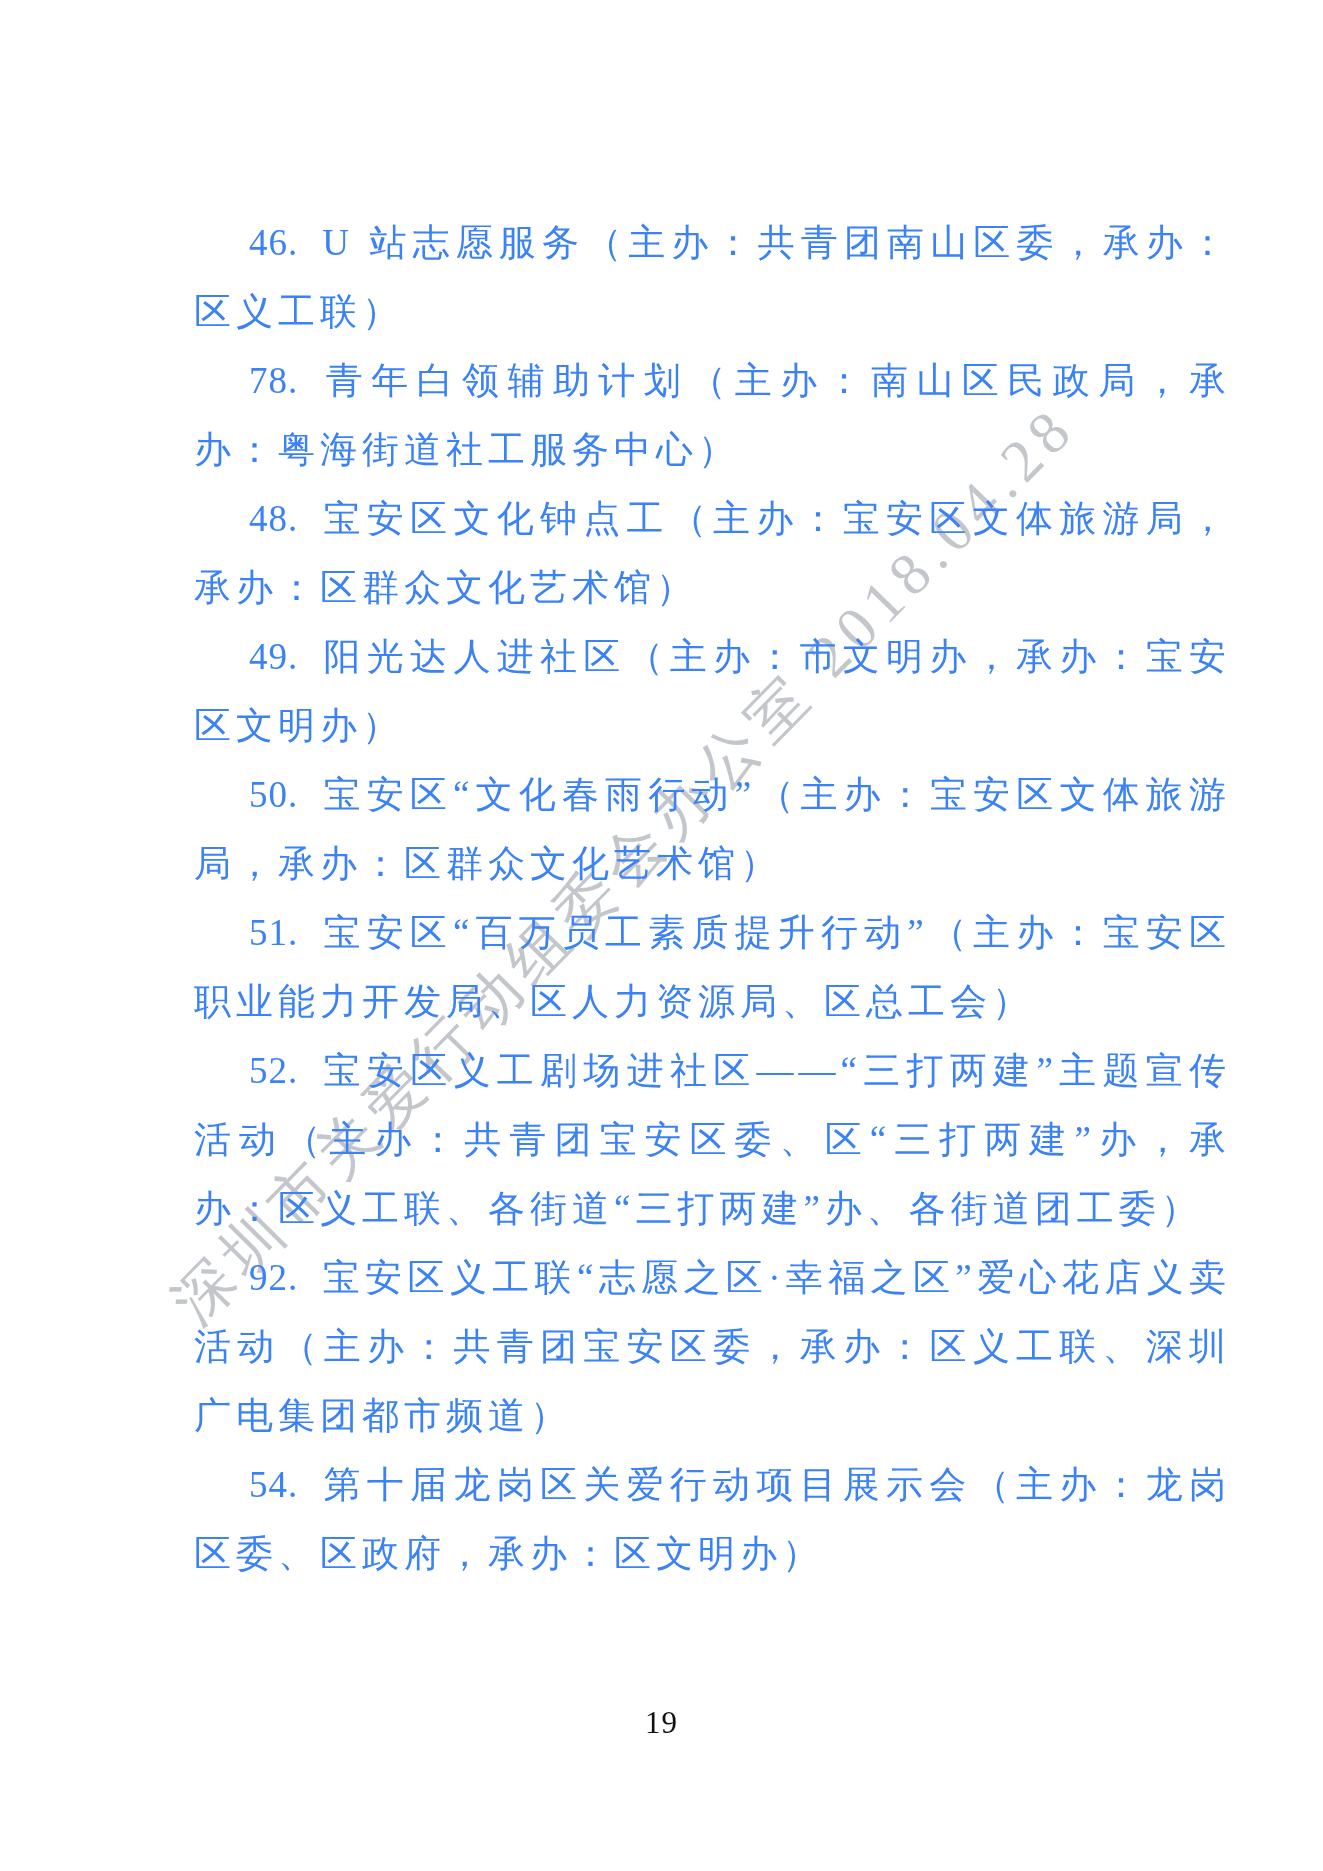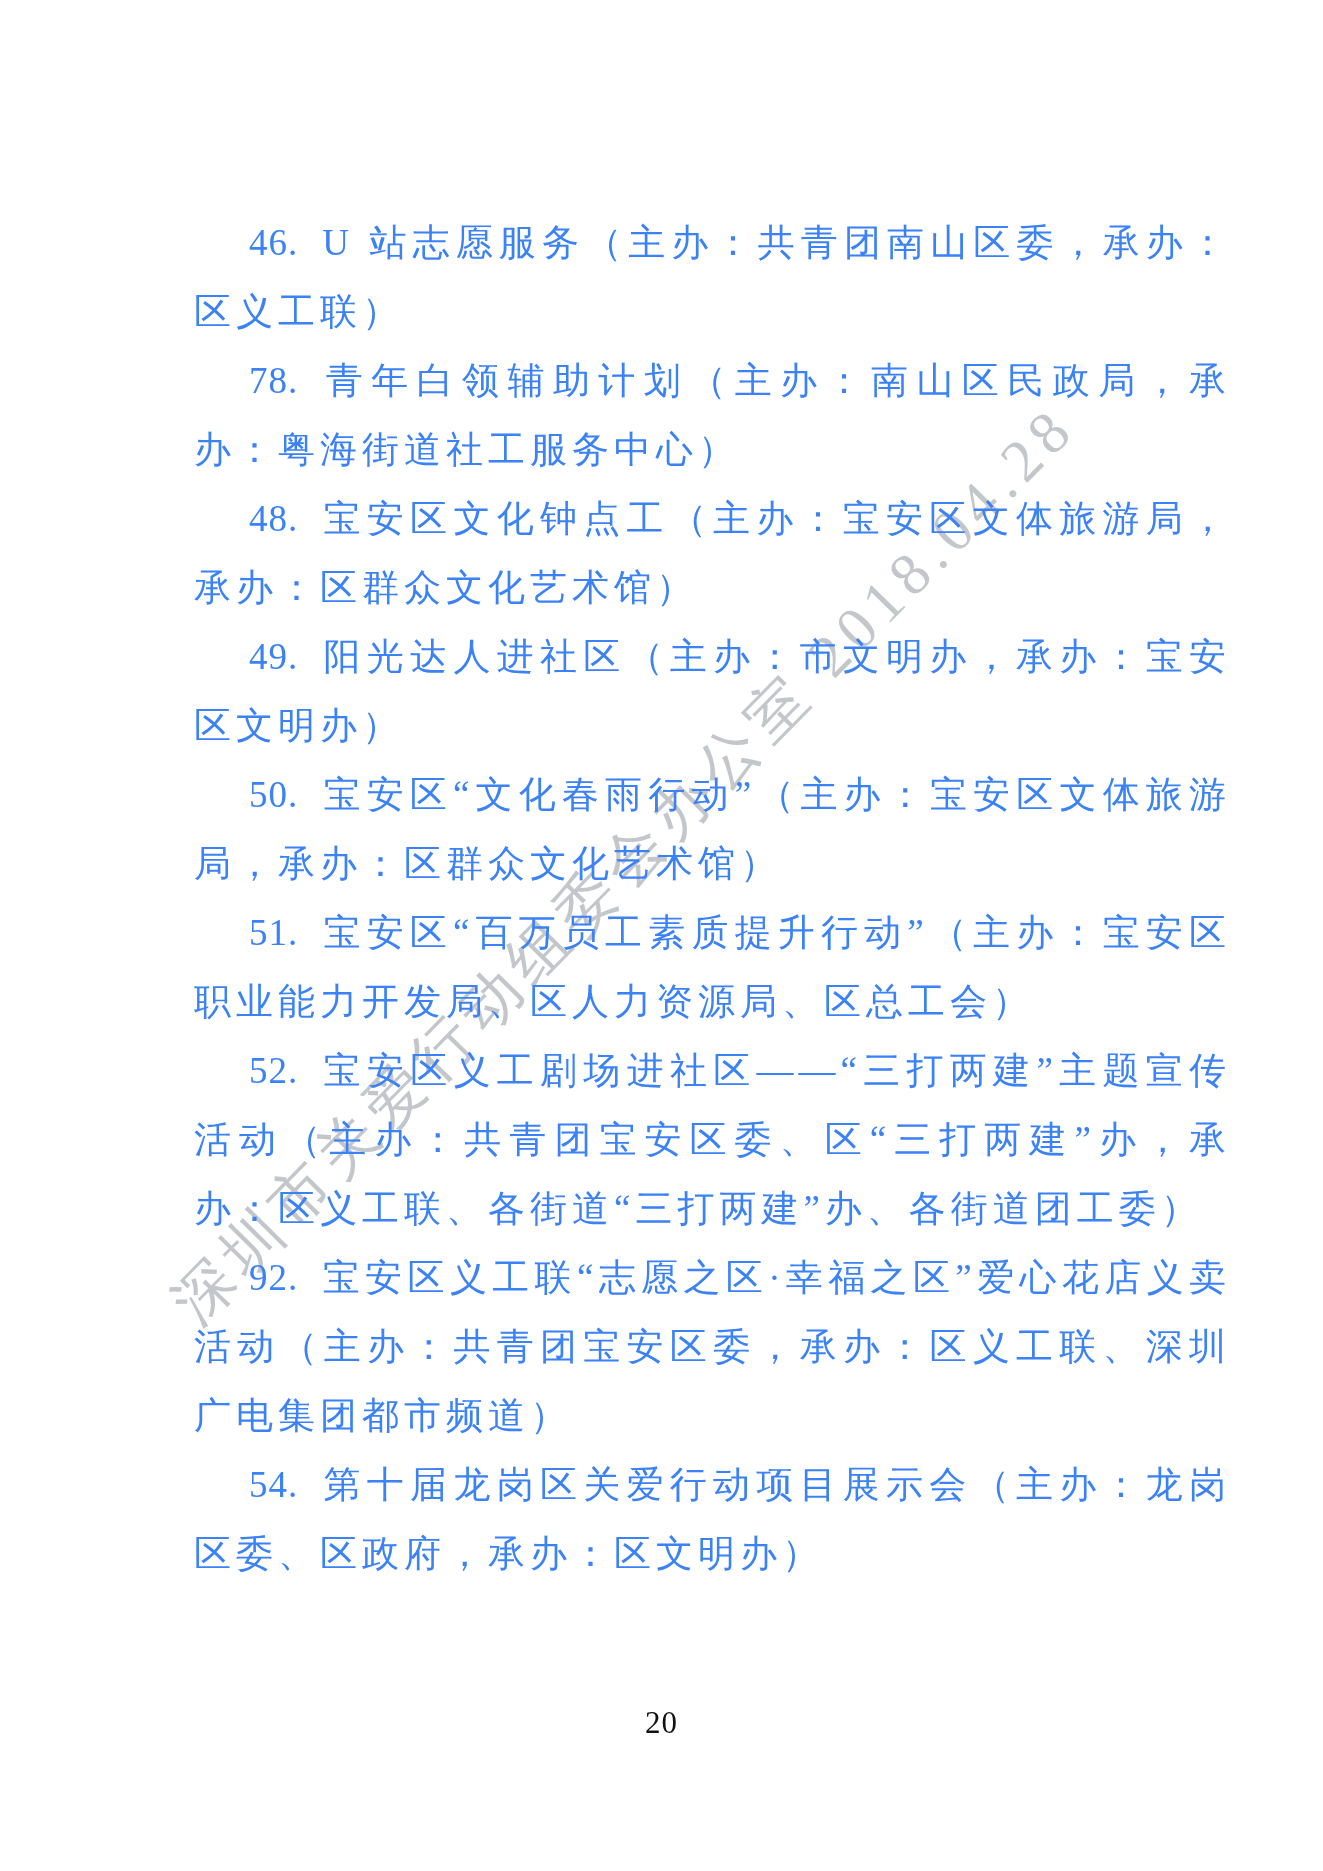--- a/index.html
+++ b/index.html
@@ -87,15 +87,15 @@
 
     <p class="para"><span class="num">52.</span><span>宝安区义工剧场进社区——“三打两建”主题宣传活动（主办：共青团宝安区委、区“三打两建”办，承办：区义工联、各街道“三打两建”办、各街道团工委）</span></p>
 
     <p class="para"><span class="num">92.</span><span>宝安区义工联“志愿之区·幸福之区”爱心花店义卖活动（主办：共青团宝安区委，承办：区义工联、深圳广电集团都市频道）</span></p>
 
     <p class="para"><span class="num">54.</span><span>第十届龙岗区关爱行动项目展示会（主办：龙岗区委、区政府，承办：区文明办）</span></p>
 
 
   </div>
 
-  <div class="page-number">20</div>
+  <div class="page-number">19</div>
 
 </div>
 
 </body></html>

